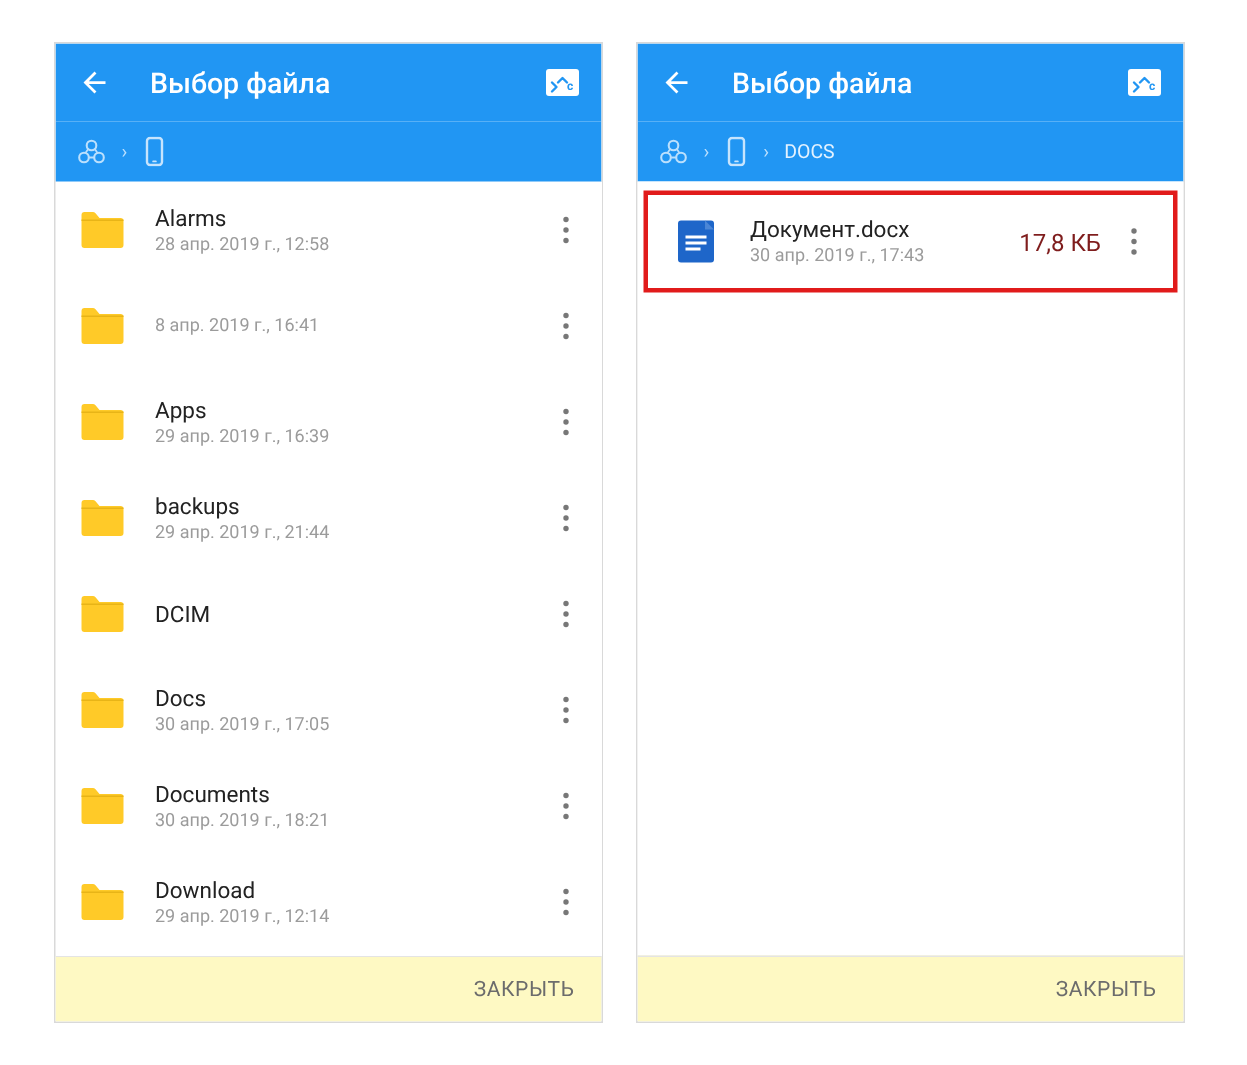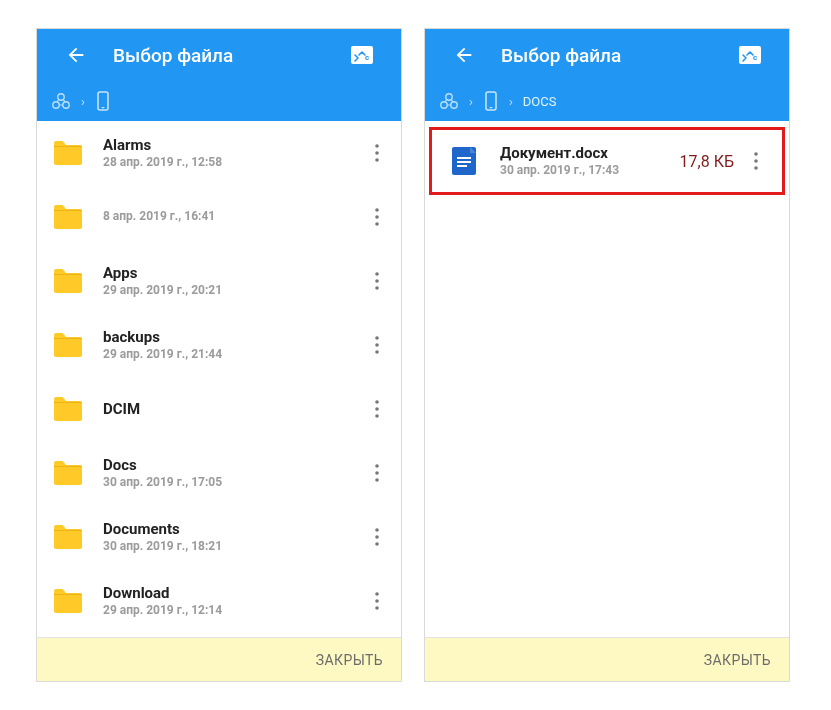--- a/index.html
+++ b/index.html
@@ -18,21 +18,21 @@
     flex-direction: column;
     background: #fff;
     overflow: hidden;
   }
   .appbar {
     background: #2196f3;
     color: #fff;
     height: 52px;
     display: flex;
     align-items: center;
-    padding: 0 28px;
+    padding: 0 15px;
   }
   .appbar .back-icon { width: 22px; height: 22px; }
   .appbar .app-title {
     font-size: 19px;
     font-weight: 500;
     margin-left: 26px;
     flex: 1;
   }
   .appbar .cloud-icon { width: 22px; height: 18px; }
   .breadcrumb {
@@ -60,21 +60,20 @@
     padding: 0 6px 0 14px;
   }
   .folder-icon, .doc-icon {
     width: 34px; height: 34px;
     flex-shrink: 0;
   }
   .row .texts {
     margin-left: 18px;
     flex: 1;
     min-width: 0;
-    font-weight: bold;
   }
   .row .name {
     color: #222;
     font-size: 15px;
     line-height: 1.25;
   }
   .row .meta {
     color: #9b9b9b;
     font-size: 12px;
     line-height: 1.3;
@@ -199,21 +198,21 @@
             <use href="#ic-more"></use>
           </svg>
         </div>
     </div>
     <div class="row">
       <svg class="folder-icon" viewBox="0 0 34 34">
           <use href="#ic-folder"></use>
         </svg>
       <div class="texts">
         <div class="name">Apps</div>
-        <div class="meta">29 апр. 2019 г., 20:21</div>
+        <div class="meta">29 апр. 2019 г., 16:39</div>
       </div>
       <div class="overflow">
           <svg width="24" height="24" viewBox="0 0 24 24">
             <use href="#ic-more"></use>
           </svg>
         </div>
     </div>
     <div class="row">
       <svg class="folder-icon" viewBox="0 0 34 34">
           <use href="#ic-folder"></use>

